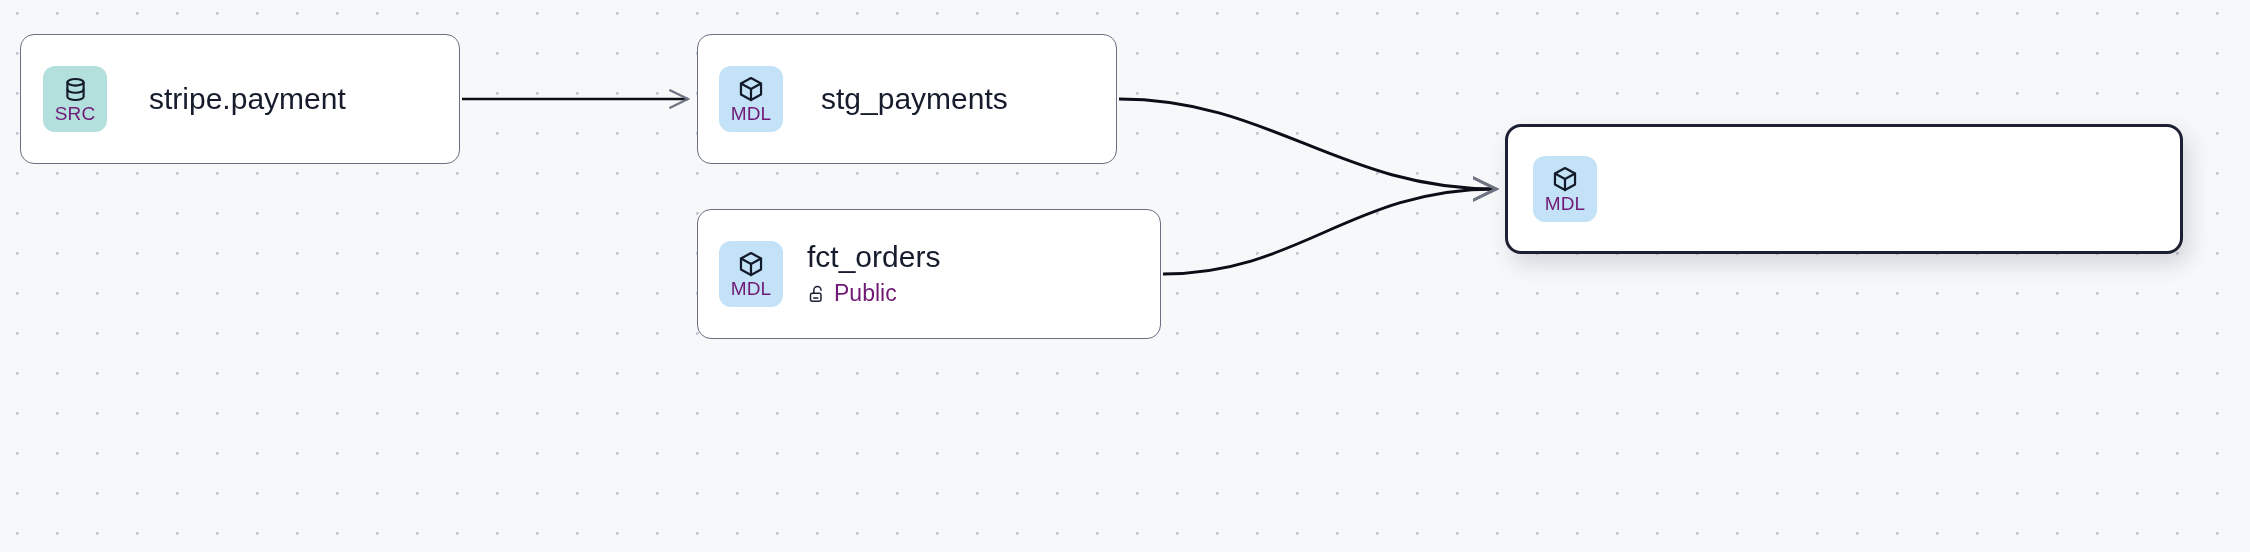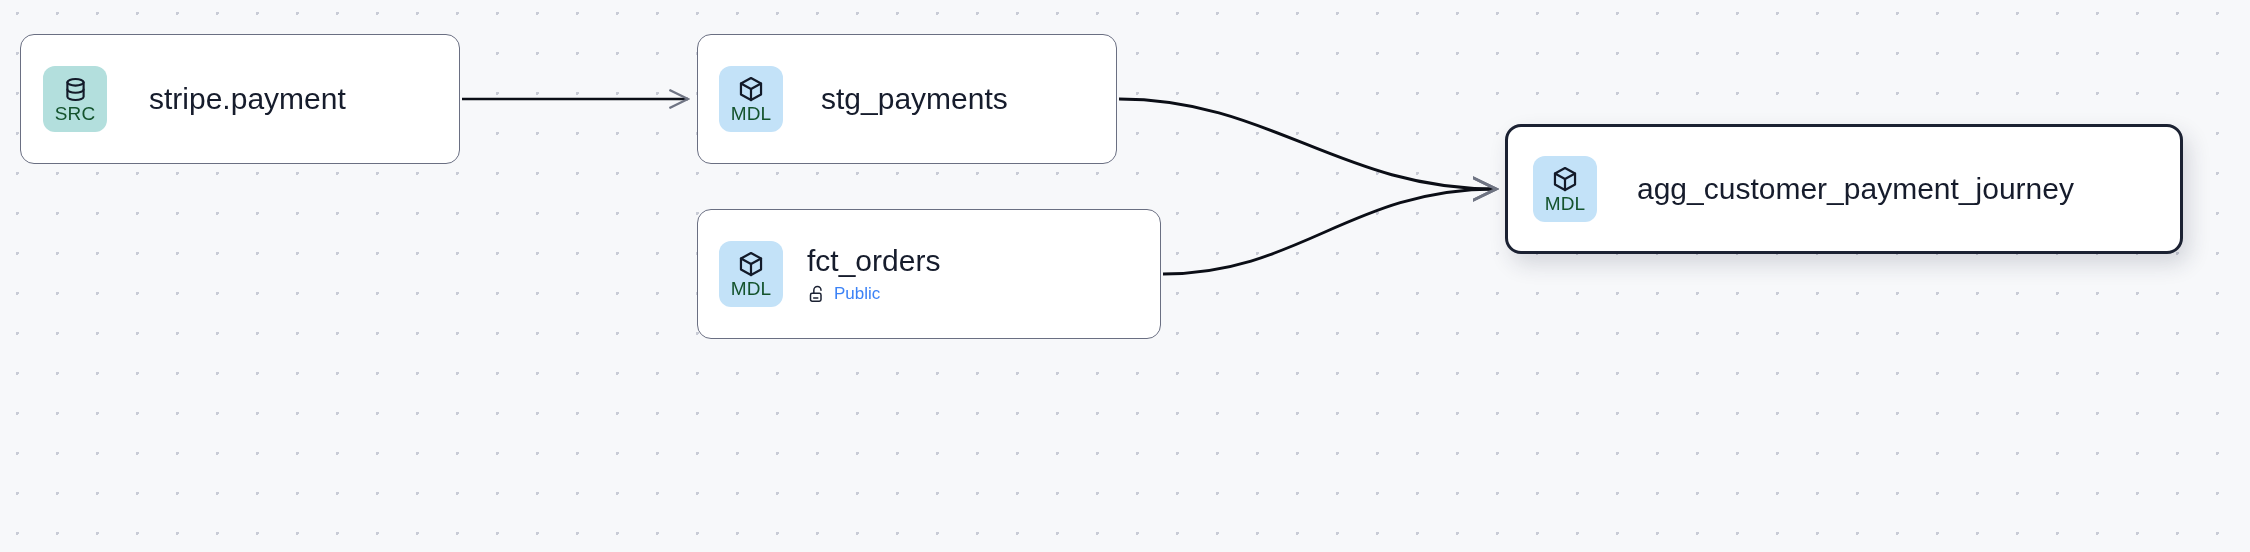--- a/index.html
+++ b/index.html
@@ -65,21 +65,21 @@
     gap: 1px;
   }
   .badge.src { background: #b3dfdd; }
   .badge.mdl { background: #c3e2f8; }
 
   .badge svg { display: block; }
 
   .badge-text {
     font-size: 19px;
     line-height: 1;
-    color: #14532d;
+    color: #701a75;
     letter-spacing: 0.1px;
     font-family: "Liberation Sans", sans-serif;
   }
 
   .node-body {
     display: flex;
     flex-direction: column;
     justify-content: flex-end;
   }
 
@@ -88,23 +88,23 @@
     line-height: 1.12;
     color: #161c2c;
     white-space: nowrap;
     font-family: "Liberation Sans", sans-serif;
   }
 
   .node-sub {
     display: flex;
     align-items: center;
     gap: 7px;
-    font-size: 17px;
+    font-size: 23px;
     line-height: 1.2;
-    color: #3b82f6;
+    color: #701a75;
     margin-top: 6px;
     white-space: nowrap;
   }
   .node-sub svg { display: block; flex: 0 0 auto; }
 
   
   #node-source-stripe-payment {
     left: 20px;  top: 34px;  width: 440px; height: 130px;
     padding-left: 22px;
   }
@@ -209,18 +209,15 @@
     <div class="badge mdl">
       <span>
         <svg width="28" height="28" viewBox="0 0 24 24" fill="none" stroke="#131a29" stroke-width="1.9" stroke-linecap="round" stroke-linejoin="round">
           <path d="M12 2.6 L20.6 7.3 L12 12 L3.4 7.3 Z"></path>
           <path d="M3.4 7.3 V16.7 L12 21.4 V12"></path>
           <path d="M20.6 7.3 V16.7 L12 21.4"></path>
         </svg>
       </span>
       <span class="badge-text">MDL</span>
     </div>
-    <div class="node-body">
-      <div class="node-title">agg_customer_payment_journey</div>
-    </div>
   </div>
 
 </div>
 
 </body></html>

